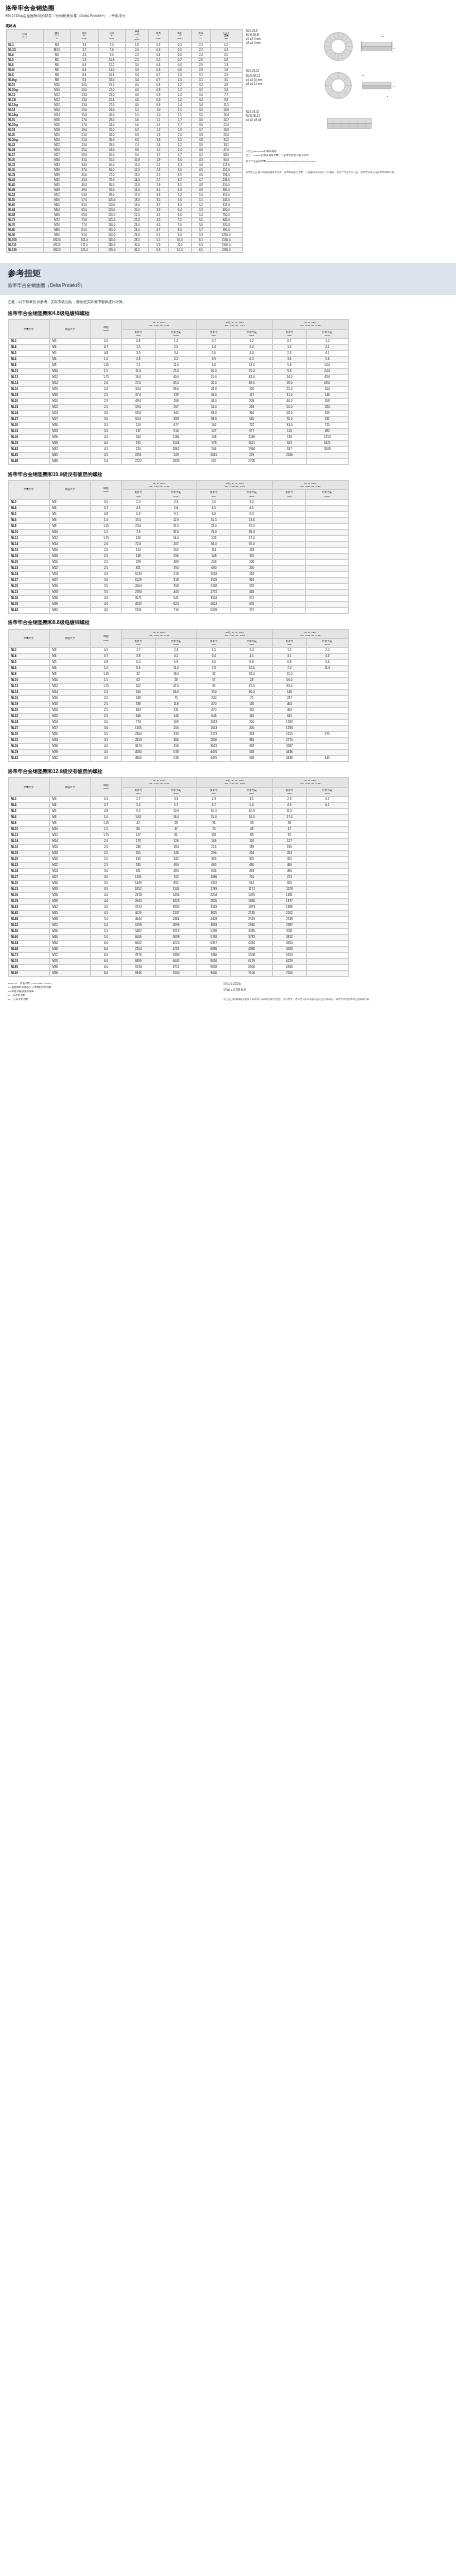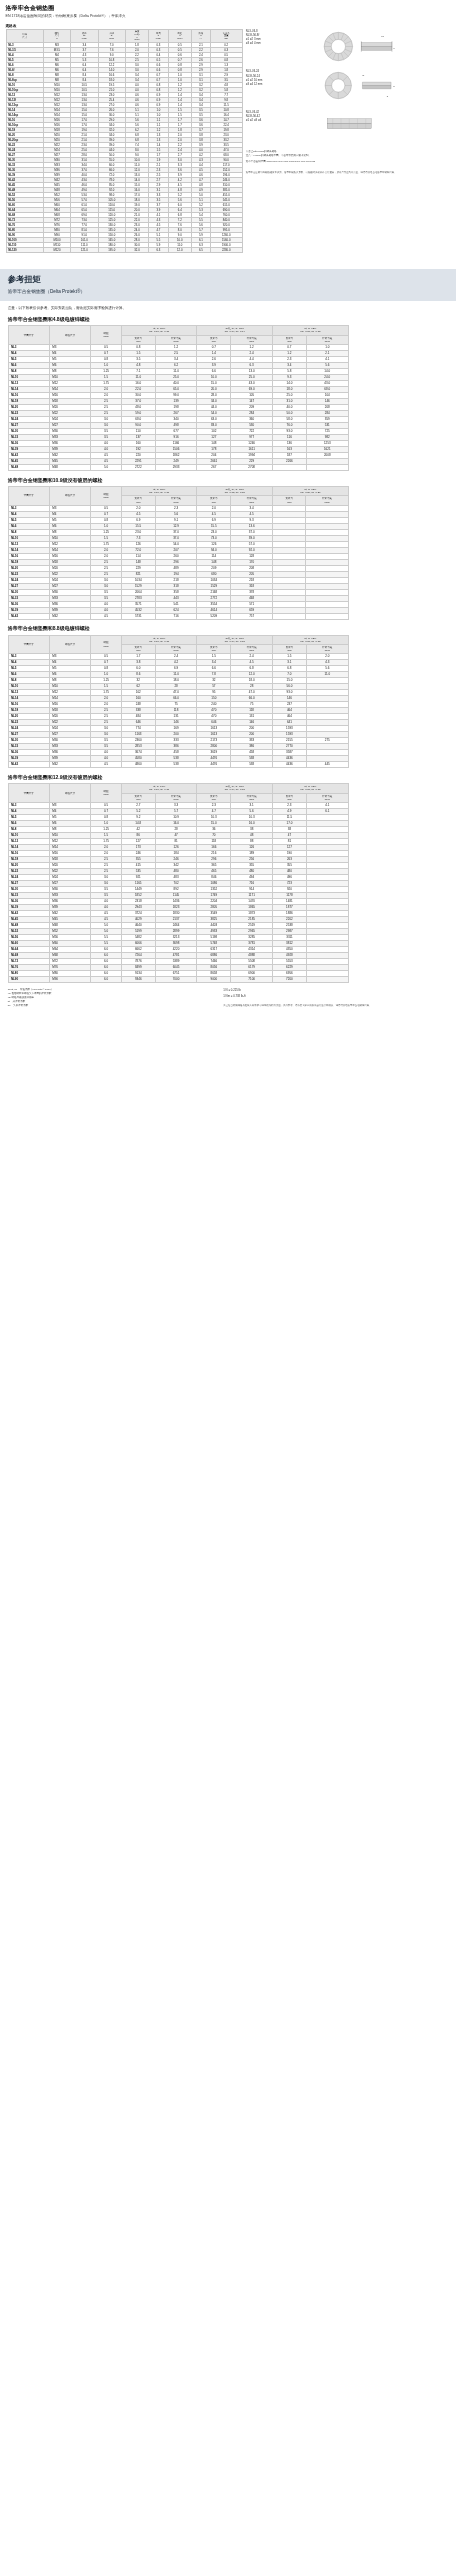--- a/index.html
+++ b/index.html
@@ -51,21 +51,21 @@
 
   .washer-svg { display: block; }
   .note-small { font-size: 2.5px; line-height: 1.5; color: #444; }
   .note-block { margin-top: 3.3px; }
   .brand-note { font-size: 2.5px; line-height: 1.5; color: #444; margin-top: 2.2px; }
   .disclaimer { font-size: 2.4px; line-height: 1.5; color: #555; margin-top: 7.7px; }
 
   
   .banner {
     background: #dde3ea;
-    margin-top: 16px;
+    margin-top: 10px;
     padding: 5.5px 7.7px 6.6px 7.7px;
   }
   .banner-title { font-size: 8.3px; font-weight: bold; color: #1b2a3a; }
   .banner-sub { font-size: 4.7px; color: #1b2a3a; margin-top: 3.3px; }
 
   .note-line { font-size: 3.6px; color: #222; padding: 5.5px 7.7px 0 7.7px; }
 
   
   .tq-block { padding: 5.5px 7.7px 0 7.7px; }
   .tq-head { font-size: 5px; font-weight: bold; color: #111; margin-bottom: 3.3px; }

